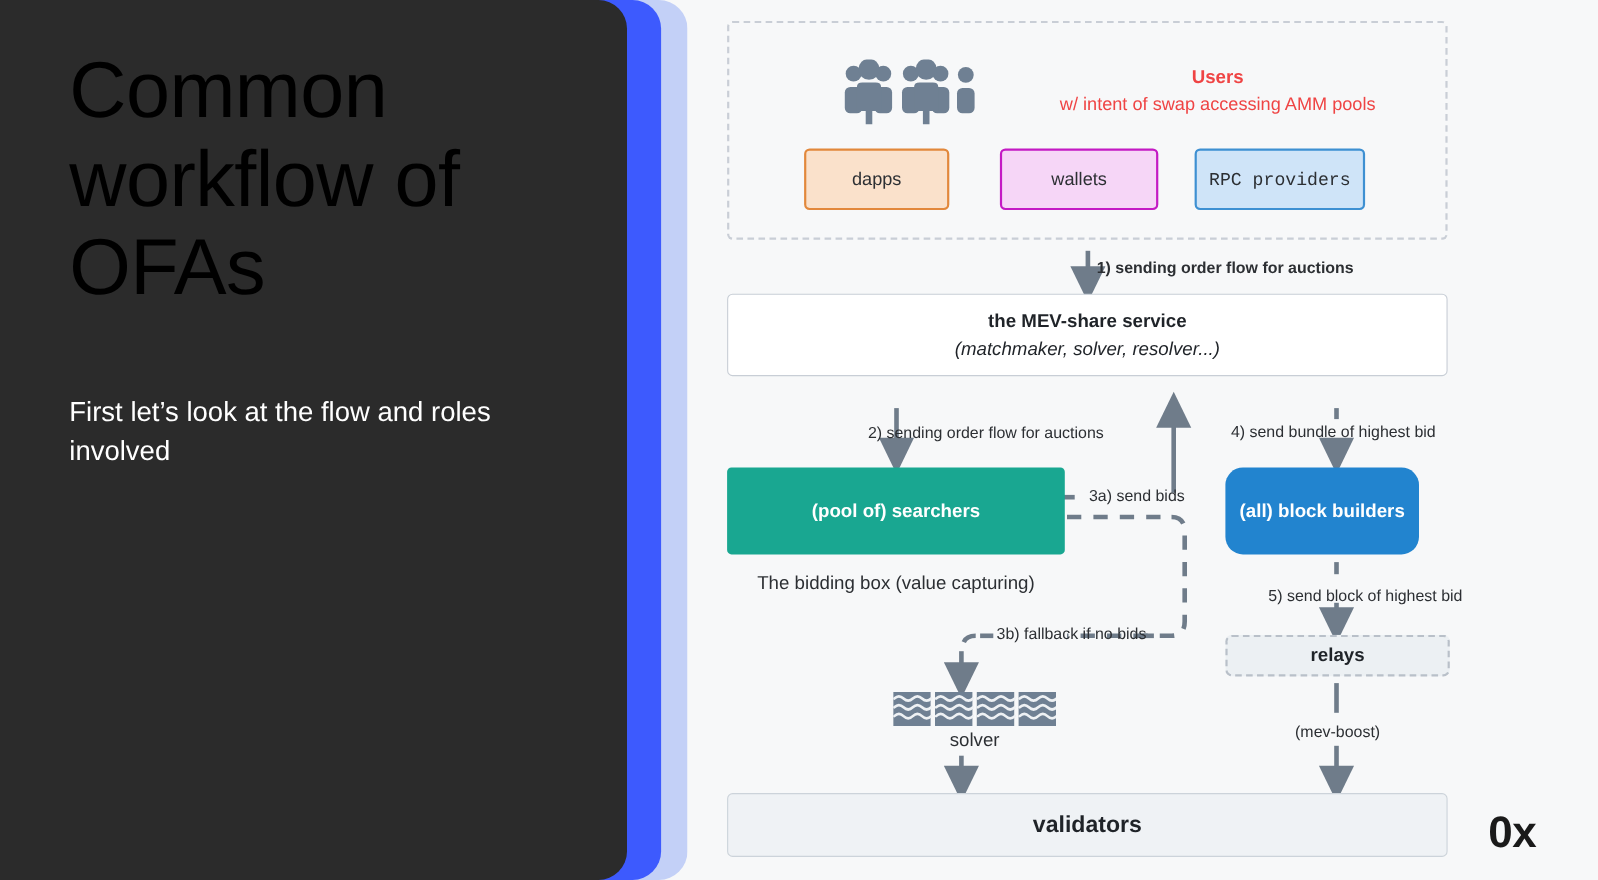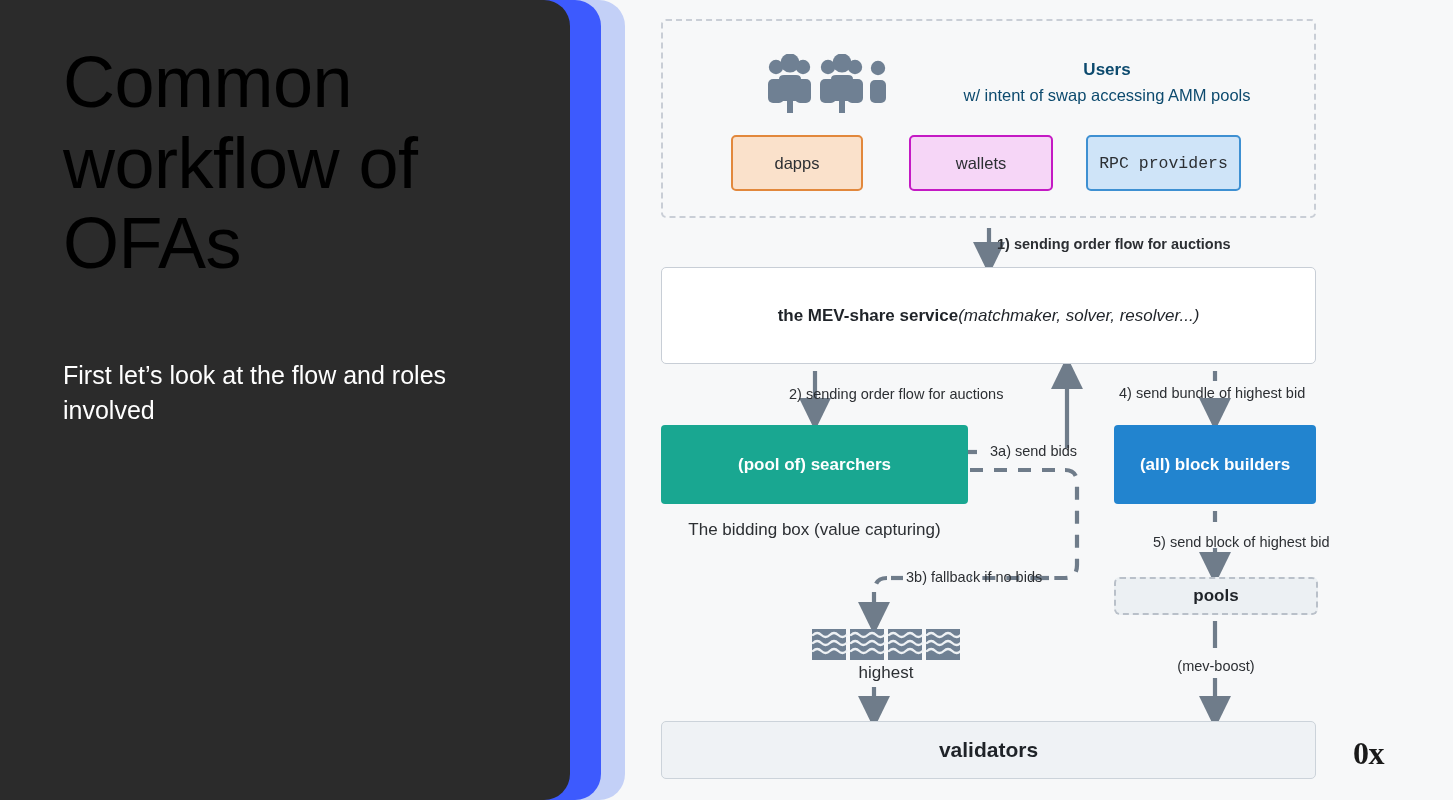--- a/index.html
+++ b/index.html
@@ -41,51 +41,51 @@
   .node{position:absolute;box-sizing:border-box;display:flex;align-items:center;justify-content:center;}
 
   
   .users-box{
     left:36px;top:19px;width:655px;height:199px;
     border:2px dashed #c9ced6;border-radius:5px;background:transparent;
   }
   .users-icon{position:absolute;left:140px;top:54px;width:124px;height:62px;}
   .users-label{
     position:absolute;left:282px;top:57px;width:400px;text-align:center;
-    color:#0c4a6e;
+    color:#ef4444;
   }
   .users-label .t1{font-size:17px;font-weight:bold;line-height:1.55;}
   .users-label .t2{font-size:16.5px;font-weight:400;line-height:1.5;}
 
   .chip{
     height:56px;border-radius:5px;border:2px solid #000;
     font-size:16.5px;color:#2c2f33;font-weight:400;
   }
   .chip-dapps{left:106px;top:135px;width:132px;background:#fae1cb;border-color:#e2883c;}
   .chip-wallets{left:284px;top:135px;width:144px;background:#f6d6f7;border-color:#c41ac4;}
   .chip-rpc{left:461px;top:135px;width:155px;background:#cfe4f8;border-color:#3e90d2;font-family:Liberation Mono, monospace;}
 
   
   .mev-box{
-    left:36px;top:267px;width:655px;height:97px;
+    left:36px;top:267px;width:655px;height:75px;
     background:#ffffff;border:1.5px solid #c8ced6;border-radius:5px;
-    flex-direction:row;
+    flex-direction:column;
   }
   .mev-box .m1{font-size:17px;font-weight:bold;color:#1f2328;line-height:1.5;}
   .mev-box .m2{font-size:17px;font-style:italic;color:#1f2328;line-height:1.5;}
 
   
   .searchers{
     left:36px;top:425px;width:307px;height:79px;
     background:#19a791;border-radius:4px;
     color:#ffffff;font-size:17px;font-weight:bold;
   }
   .builders{
-    left:489px;top:425px;width:202px;height:79px;
-    background:#2284cf;border-radius:4px;
+    left:489px;top:425px;width:176px;height:79px;
+    background:#2284cf;border-radius:16px;
     color:#ffffff;font-size:17px;font-weight:bold;
   }
   .bidding-caption{
     position:absolute;left:36px;top:520px;width:307px;text-align:center;
     font-size:17px;color:#2c2f33;
   }
 
   
   .relays{
     left:489px;top:577px;width:204px;height:38px;
@@ -116,22 +116,22 @@
   .lb-1{left:372px;top:236px;font-weight:bold;}
   .lb-2{left:164px;top:386px;}
   .lb-4{left:494px;top:385px;}
   .lb-5{left:528px;top:534px;}
   .lb-3a{left:365px;top:443px;}
   .lb-3b{left:281px;top:569px;}
 
   
   .logo0x{
     position:absolute;left:728px;top:735px;
-    font-size:32px;font-weight:bold;color:#1a1a1a;
-    font-family:Liberation Serif, serif;letter-spacing:-0.5px;
+    font-size:40px;font-weight:bold;color:#1a1a1a;
+    font-family:Liberation Sans, sans-serif;letter-spacing:-0.5px;
   }
 </style>
 </head>
 <body>
 
 <div class="slide">
 
   <div class="stripe-light"></div>
   <div class="stripe-blue"></div>
   <div class="left-panel"></div>
@@ -213,21 +213,21 @@
 
     <div class="node mev-box">
       <div class="m1">the MEV-share service</div>
       <div class="m2">(matchmaker, solver, resolver...)</div>
     </div>
 
     <div class="node searchers">(pool of) searchers</div>
     <div class="bidding-caption">The bidding box (value capturing)</div>
     <div class="node builders">(all) block builders</div>
 
-    <div class="node relays">pools</div>
+    <div class="node relays">relays</div>
     <div class="mevboost-caption">(mev-boost)</div>
 
     <svg class="mempool-icon" viewBox="0 0 148 31">
       <g>
         <rect x="0" y="0" width="34" height="31" fill="#6f8093"></rect>
         <rect x="38" y="0" width="34" height="31" fill="#6f8093"></rect>
         <rect x="76" y="0" width="34" height="31" fill="#6f8093"></rect>
         <rect x="114" y="0" width="34" height="31" fill="#6f8093"></rect>
         <g stroke="#eef1f4" stroke-width="2.4" fill="none" stroke-linecap="round">
           <path d="M1,6 q4.2,-4 8.4,0 t8.4,0 t8.4,0 t8.4,0"></path>
@@ -238,21 +238,21 @@
           <path d="M39,22 q4.2,-4 8.4,0 t8.4,0 t8.4,0 t8.4,0"></path>
           <path d="M77,6 q4.2,-4 8.4,0 t8.4,0 t8.4,0 t8.4,0"></path>
           <path d="M77,14 q4.2,-4 8.4,0 t8.4,0 t8.4,0 t8.4,0"></path>
           <path d="M77,22 q4.2,-4 8.4,0 t8.4,0 t8.4,0 t8.4,0"></path>
           <path d="M115,6 q4.2,-4 8.4,0 t8.4,0 t8.4,0 t8.4,0"></path>
           <path d="M115,14 q4.2,-4 8.4,0 t8.4,0 t8.4,0 t8.4,0"></path>
           <path d="M115,22 q4.2,-4 8.4,0 t8.4,0 t8.4,0 t8.4,0"></path>
         </g>
       </g>
     </svg>
-    <div class="mempool-caption">highest</div>
+    <div class="mempool-caption">solver</div>
 
     <div class="node validators">validators</div>
 
     <div class="elabel lb-1">1) sending order flow for auctions</div>
     <div class="elabel lb-2">2) sending order flow for auctions</div>
     <div class="elabel lb-3a">3a) send bids</div>
     <div class="elabel lb-3b">3b) fallback if no bids</div>
     <div class="elabel lb-4">4) send bundle of highest bid</div>
     <div class="elabel lb-5">5) send block of highest bid</div>
 

